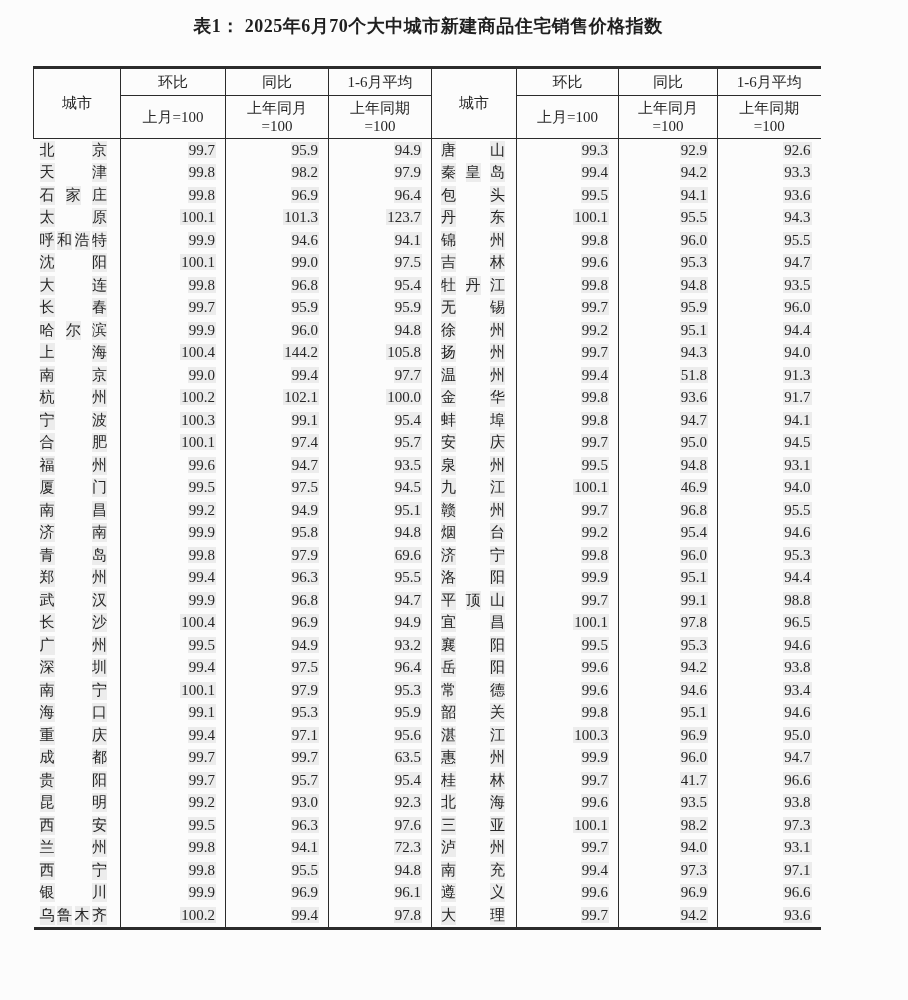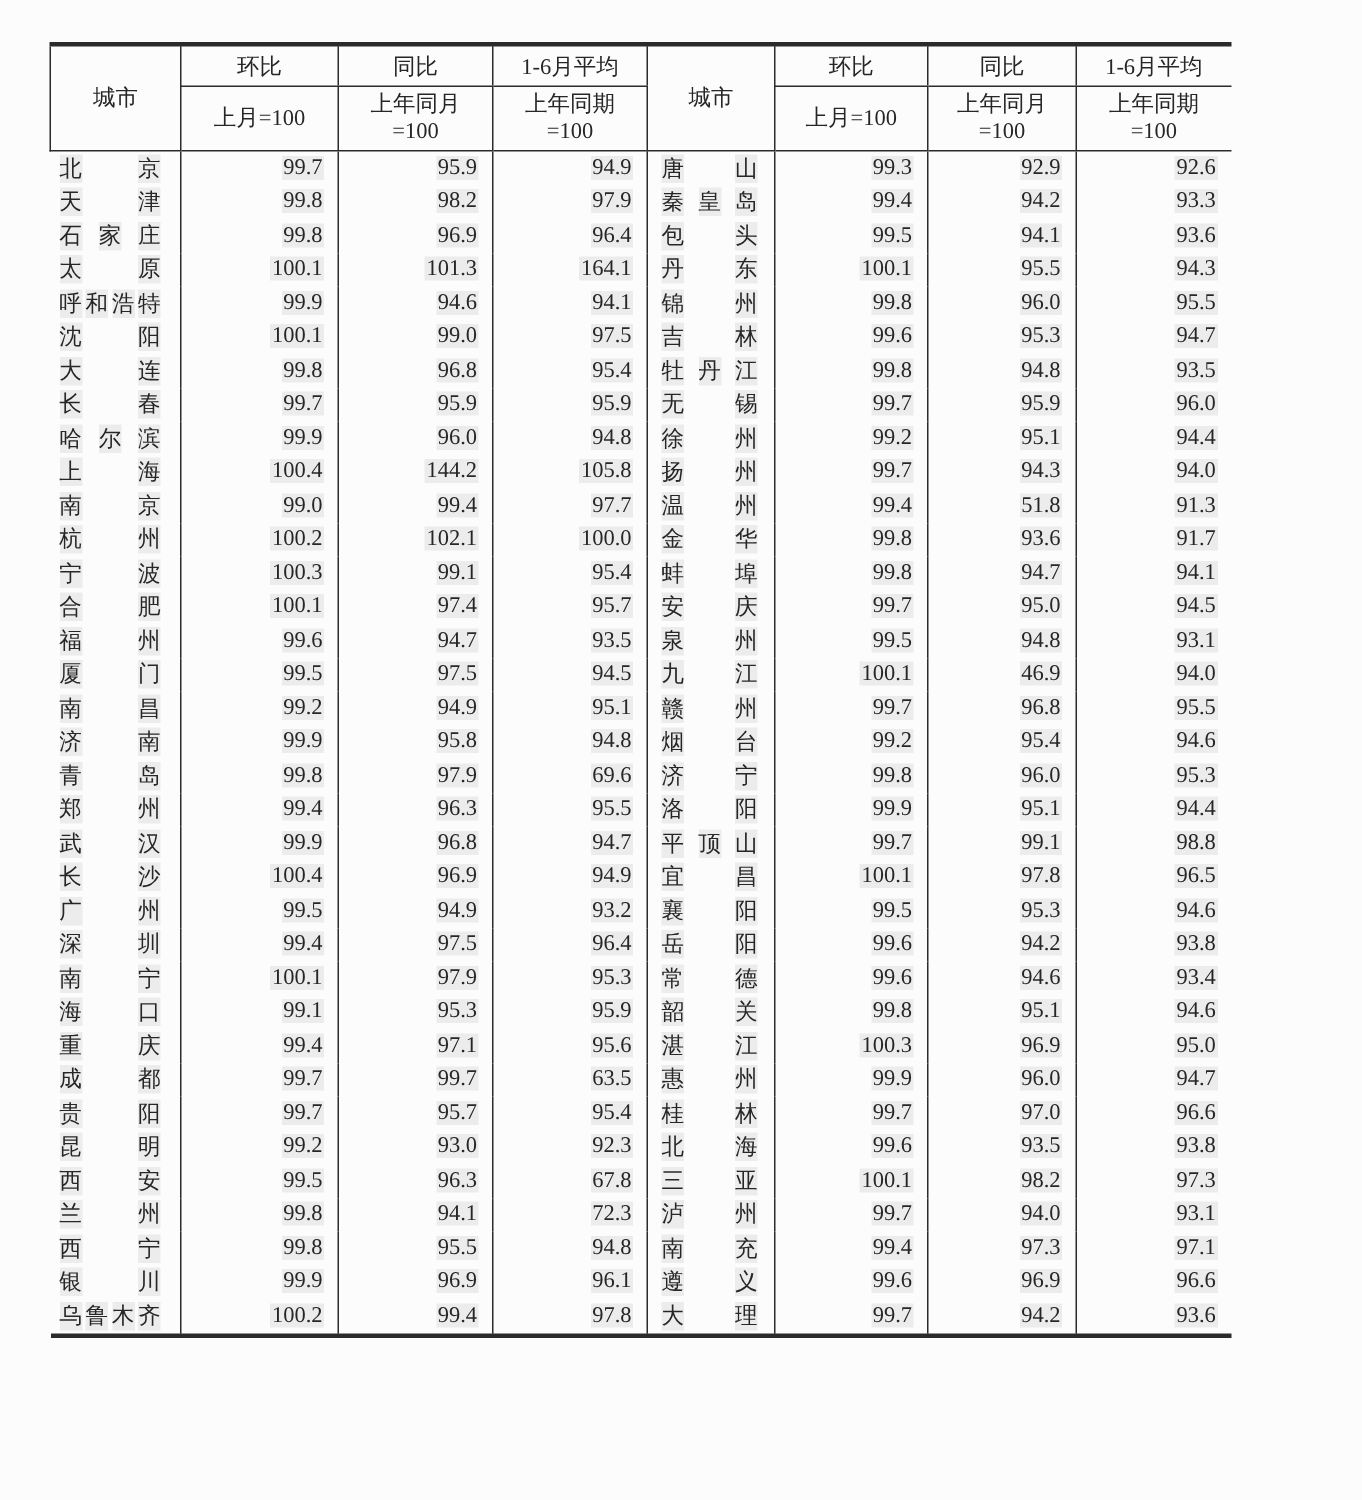--- a/index.html
+++ b/index.html
@@ -63,20 +63,21 @@
   }
   td.city-l .city-flex { padding: 0 13px 0 6px; }
   td.city-r .city-flex { padding: 0 11px 0 9px; }
   td.city .g { background: #ececec; }
 </style>
 </head>
 <body>
 
 <div class="page">
 
+  <div class="title">表1： 2025年6月70个大中城市新建商品住宅销售价格指数</div>
 
   <table class="idx">
     <colgroup>
       <col class="c-city-l">
         <col class="c-mom-l">
         <col class="c-yoy-l">
         <col class="c-avg-l">
       <col class="c-city-r">
         <col class="c-mom-r">
         <col class="c-yoy-r">
@@ -171,21 +172,21 @@
         </tr>
         <tr>
           <td class="city city-l">
             <div class="city-flex">
               <span class="g">太</span>
               <span class="g">原</span>
             </div>
           </td>
           <td class="num bl"><span class="g">100.1</span></td>
           <td class="num bl"><span class="g">101.3</span></td>
-          <td class="num bl"><span class="g">164.1</span></td>
+          <td class="num bl"><span class="g">123.7</span></td>
           <td class="city city-r bl">
             <div class="city-flex">
               <span class="g">丹</span>
               <span class="g">东</span>
             </div>
           </td>
           <td class="num bl"><span class="g">100.1</span></td>
           <td class="num bl"><span class="g">95.5</span></td>
           <td class="num bl"><span class="g">94.3</span></td>
         </tr>
@@ -684,21 +685,21 @@
           <td class="num bl"><span class="g">99.7</span></td>
           <td class="num bl"><span class="g">95.7</span></td>
           <td class="num bl"><span class="g">95.4</span></td>
           <td class="city city-r bl">
             <div class="city-flex">
               <span class="g">桂</span>
               <span class="g">林</span>
             </div>
           </td>
           <td class="num bl"><span class="g">99.7</span></td>
-          <td class="num bl"><span class="g">97.0</span></td>
+          <td class="num bl"><span class="g">41.7</span></td>
           <td class="num bl"><span class="g">96.6</span></td>
         </tr>
         <tr>
           <td class="city city-l">
             <div class="city-flex">
               <span class="g">昆</span>
               <span class="g">明</span>
             </div>
           </td>
           <td class="num bl"><span class="g">99.2</span></td>
@@ -716,21 +717,21 @@
         </tr>
         <tr>
           <td class="city city-l">
             <div class="city-flex">
               <span class="g">西</span>
               <span class="g">安</span>
             </div>
           </td>
           <td class="num bl"><span class="g">99.5</span></td>
           <td class="num bl"><span class="g">96.3</span></td>
-          <td class="num bl"><span class="g">67.8</span></td>
+          <td class="num bl"><span class="g">97.6</span></td>
           <td class="city city-r bl">
             <div class="city-flex">
               <span class="g">三</span>
               <span class="g">亚</span>
             </div>
           </td>
           <td class="num bl"><span class="g">100.1</span></td>
           <td class="num bl"><span class="g">98.2</span></td>
           <td class="num bl"><span class="g">97.3</span></td>
         </tr>

